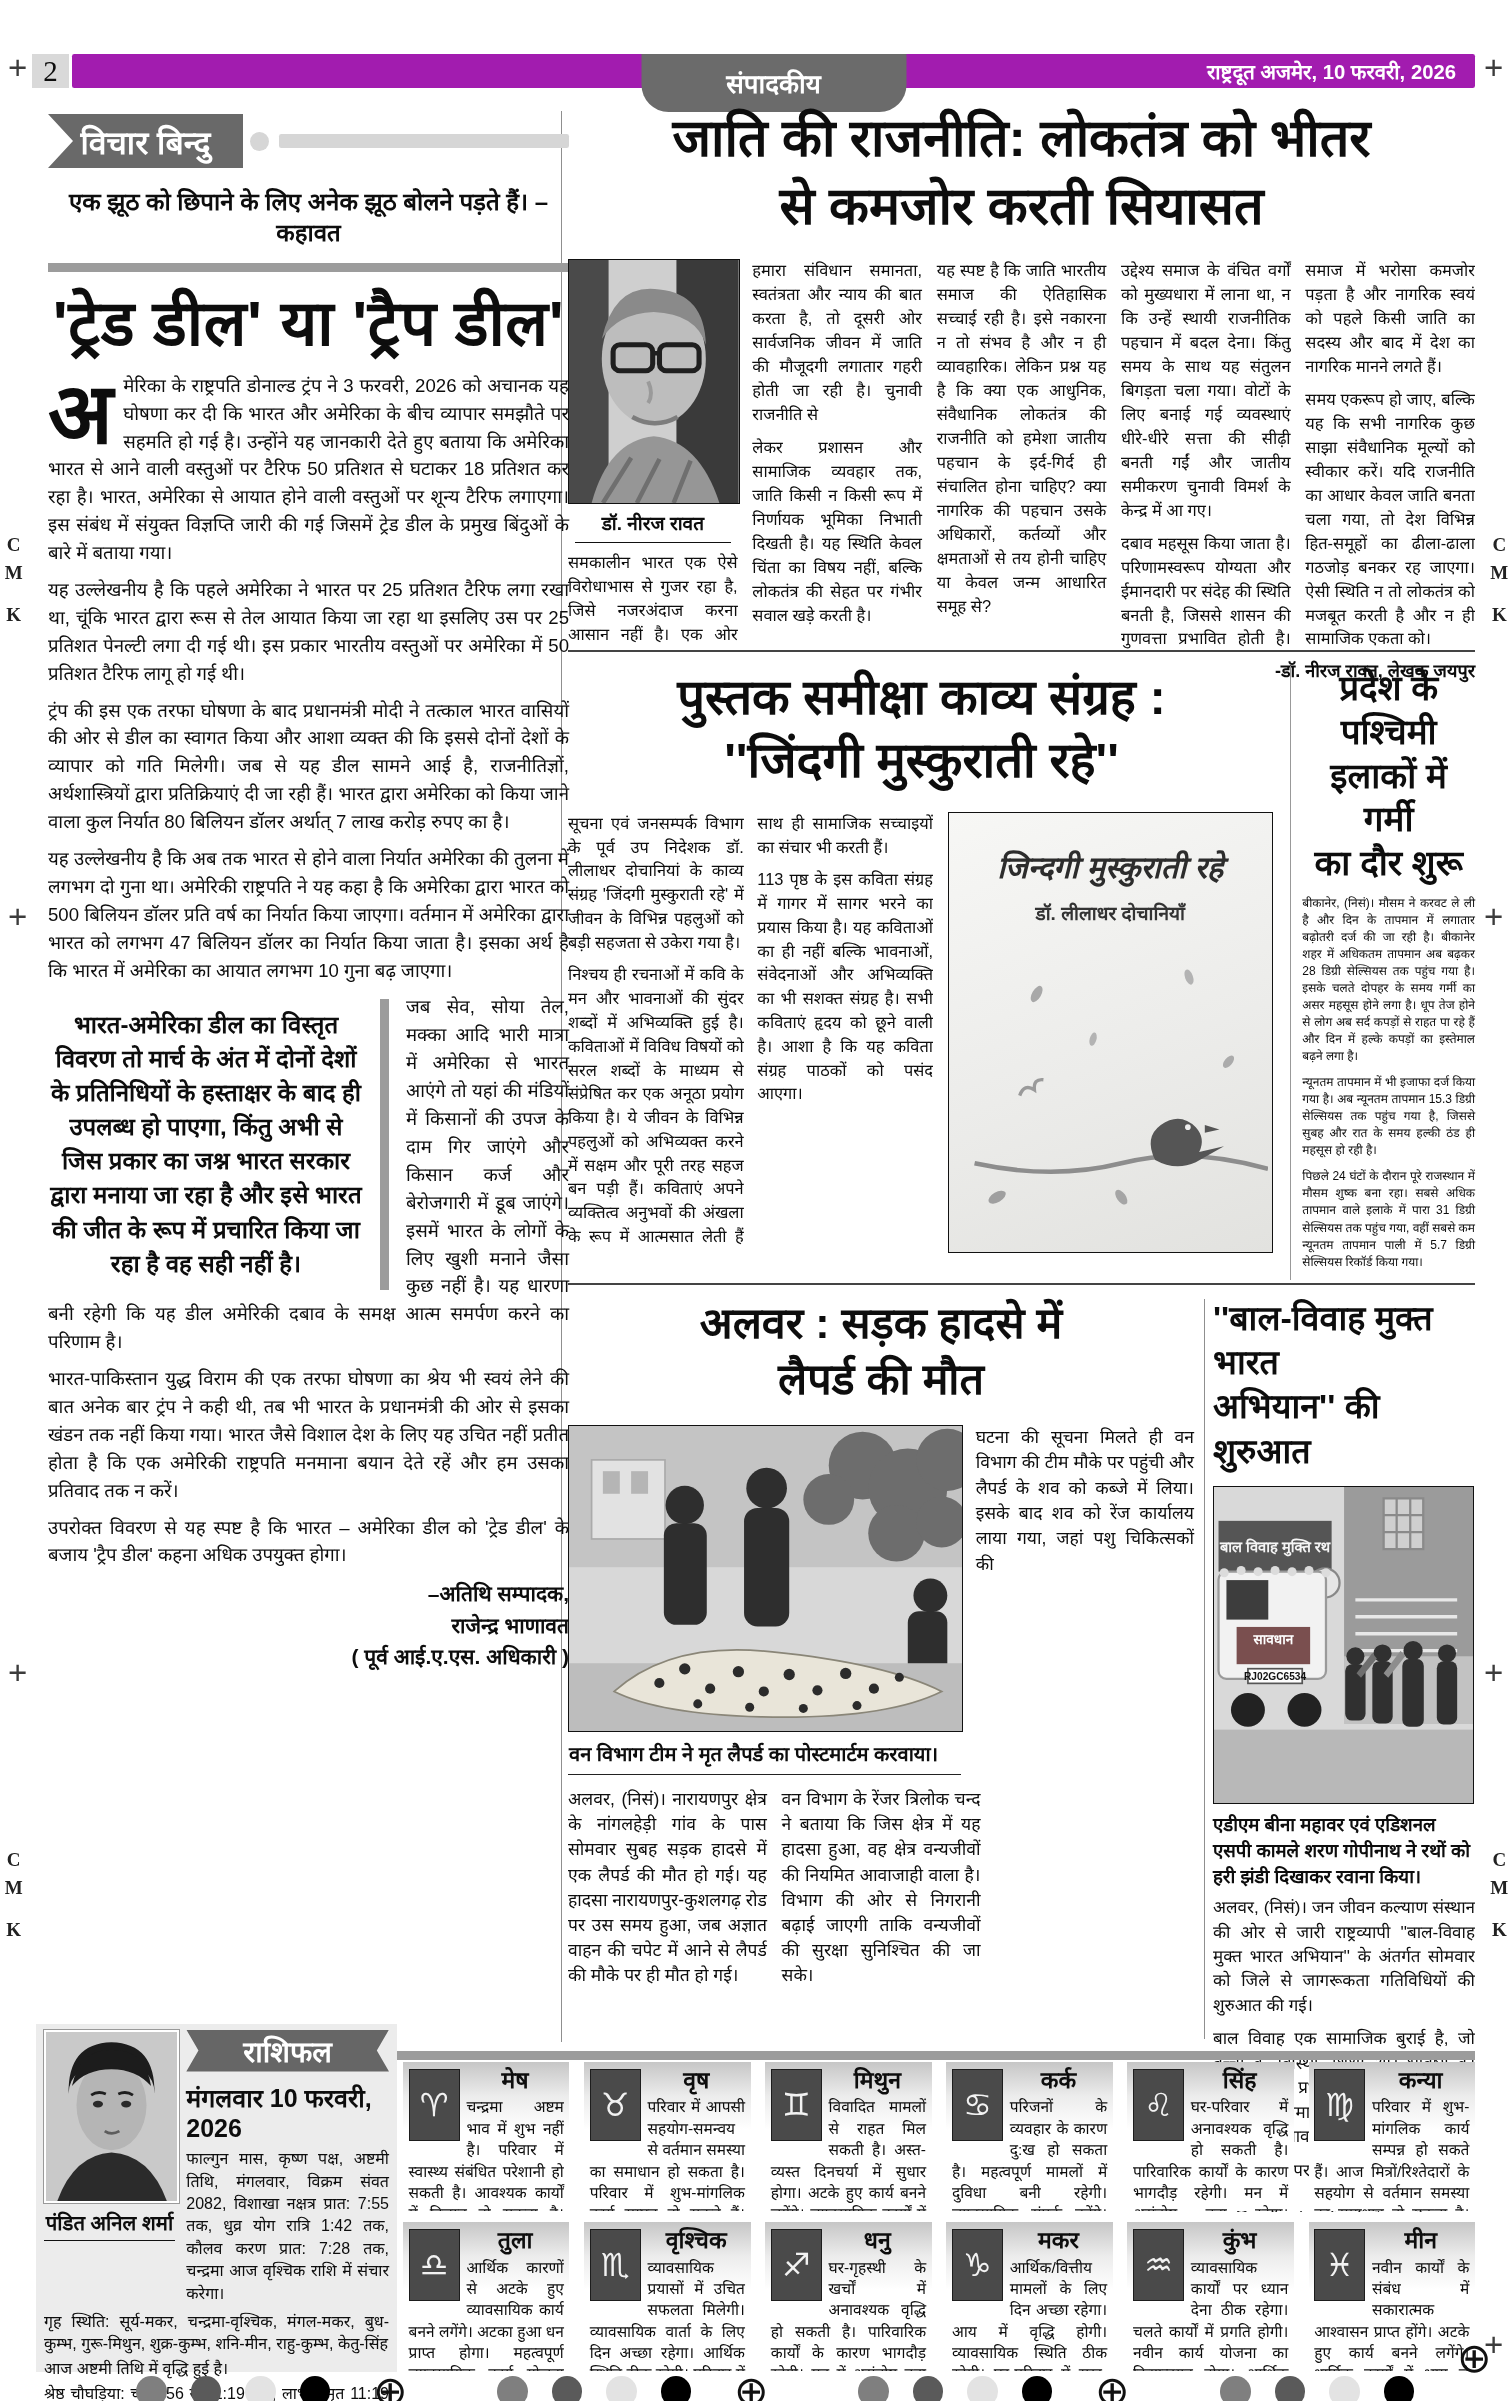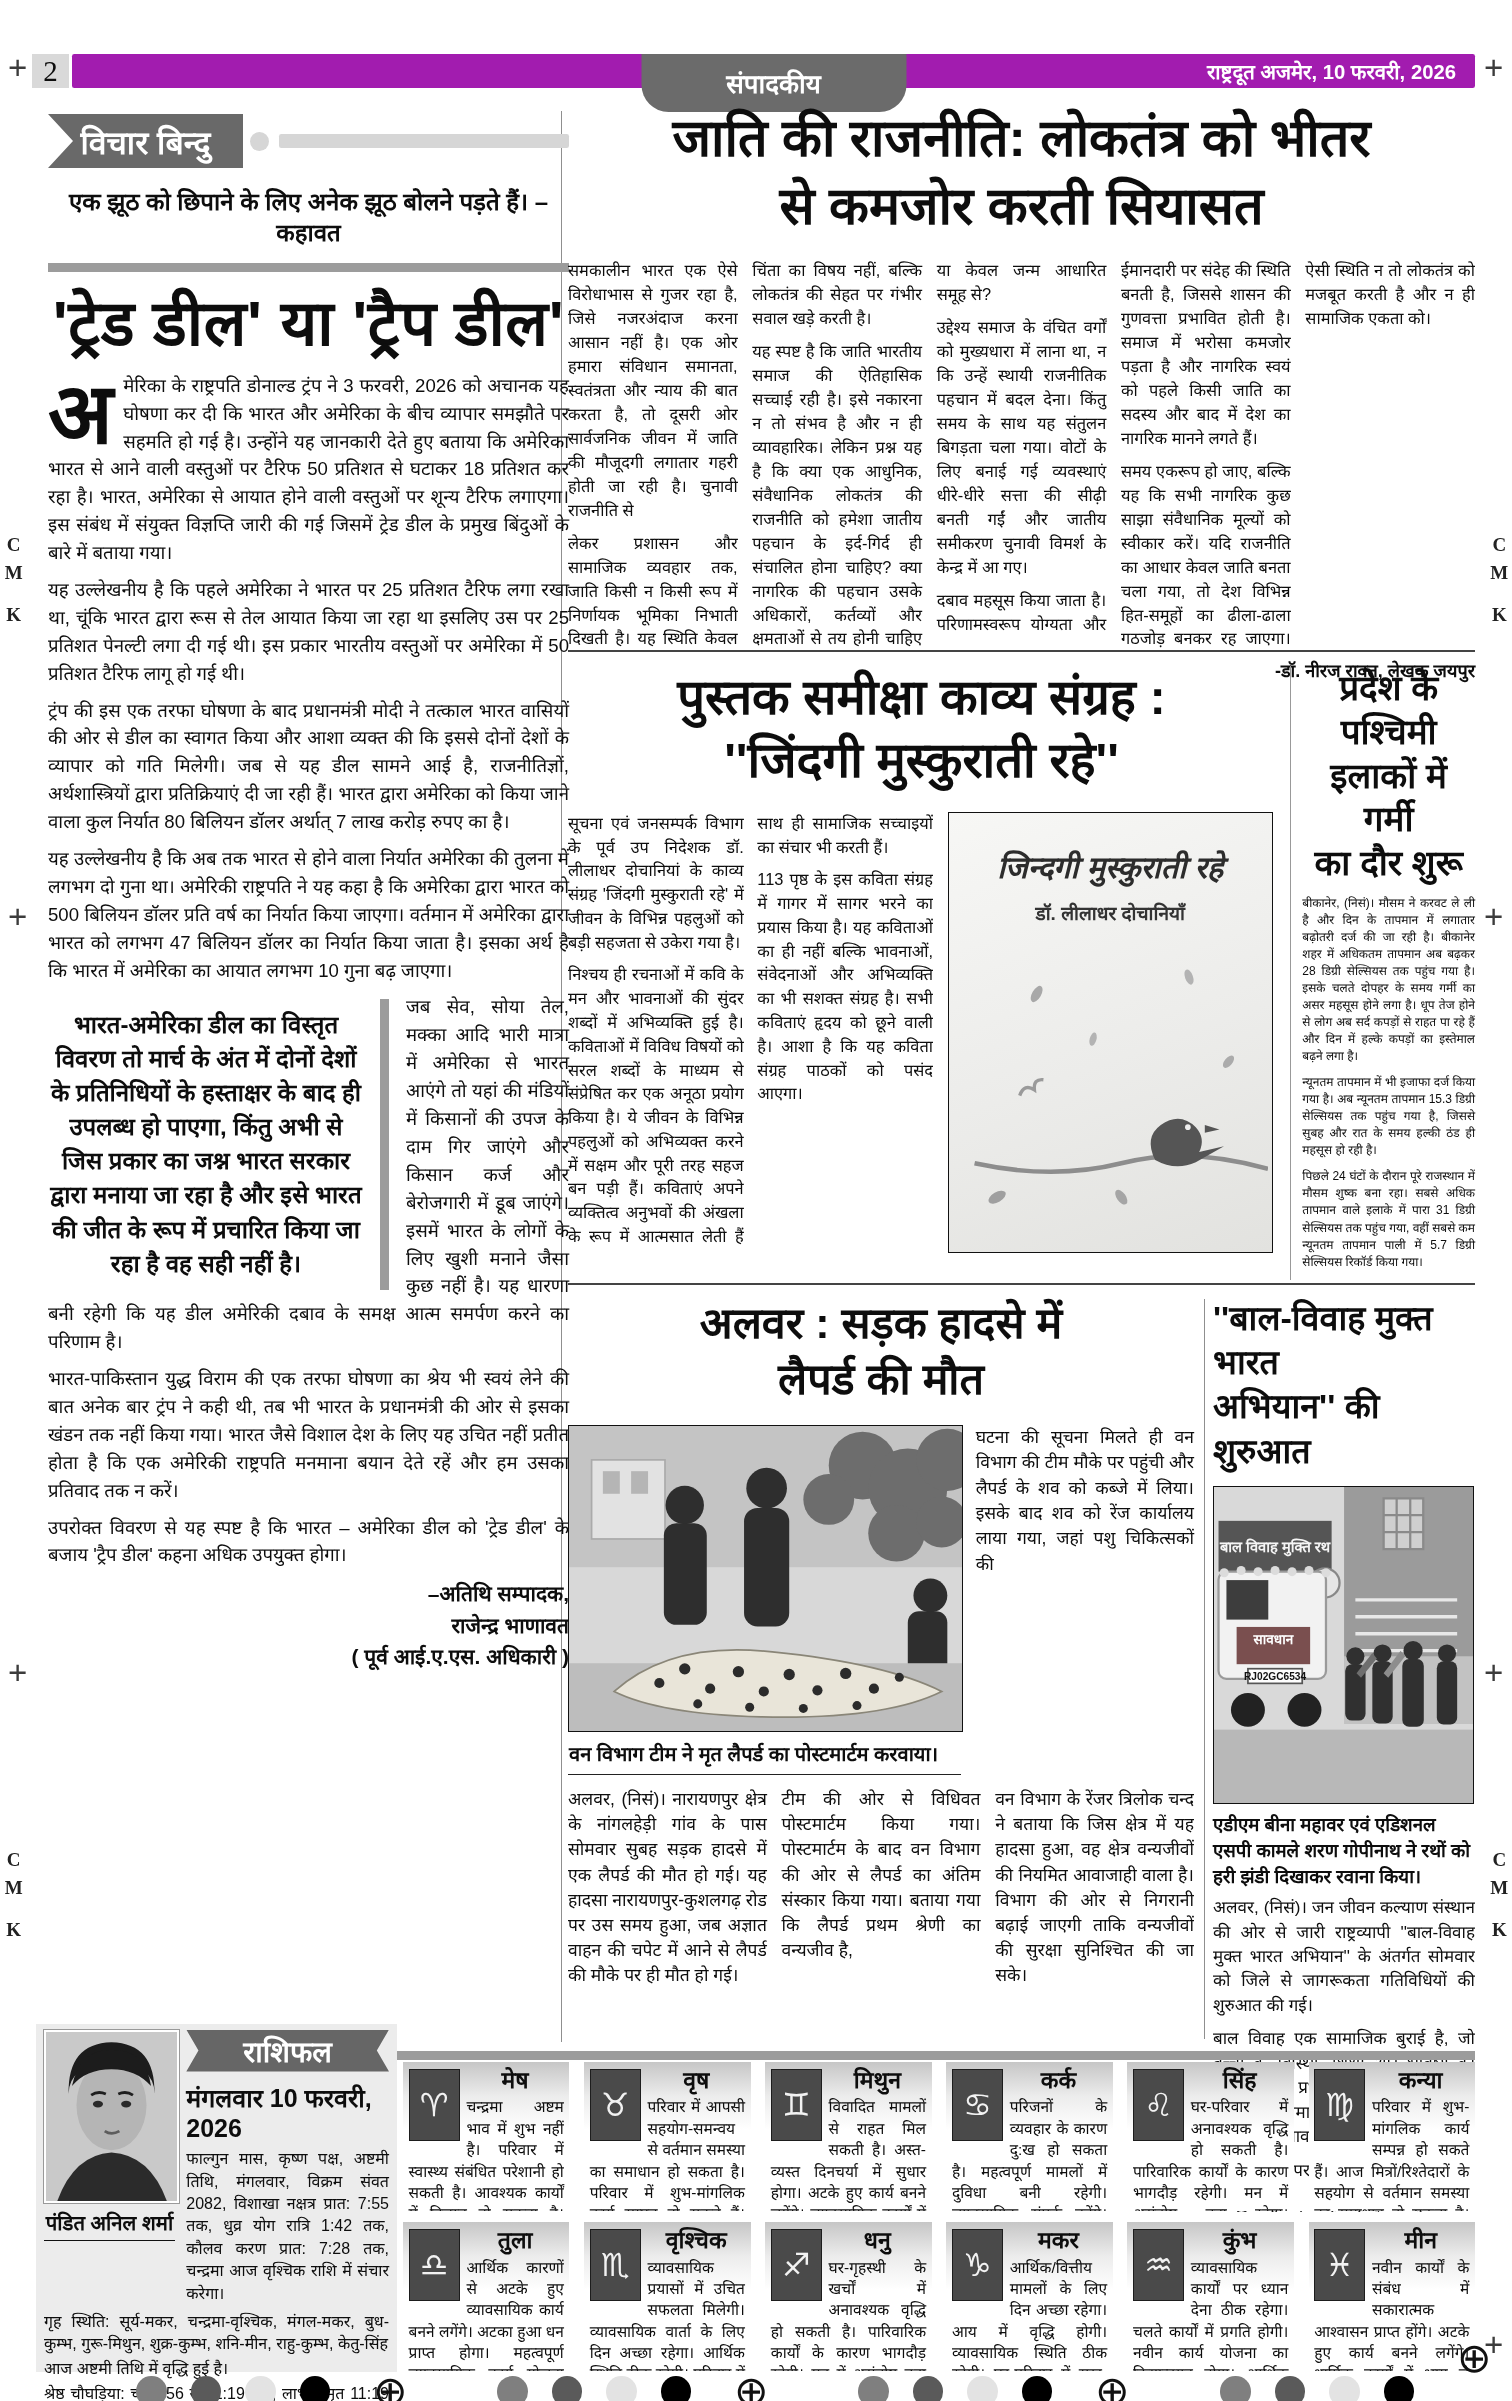--- a/index.html
+++ b/index.html
@@ -189,20 +189,40 @@
       </div>
     </div>
   </div>
 
   <div class="editorial">
     <div class="ed-head">
       <div>जाति की राजनीति: लोकतंत्र को भीतर</div>
       <div>से कमजोर करती सियासत</div>
     </div>
     <div class="ed-body">
+      <div class="ed-fig">
+        <div class="ed-photo">
+          <svg viewBox="0 0 300 430" width="100%" height="100%" preserveAspectRatio="none">
+            <rect width="300" height="430" fill="#cfcfcf"></rect>
+            <rect x="190" y="0" width="110" height="430" fill="#3a3a3a"></rect>
+            <rect x="0" y="0" width="70" height="430" fill="#4a4a4a"></rect>
+            <ellipse cx="150" cy="175" rx="92" ry="118" fill="#bdbdbd"></ellipse>
+            <path d="M58 140 Q80 40 160 52 Q240 60 242 150 Q225 95 150 92 Q85 95 58 140 Z" fill="#8a8a8a"></path>
+            <rect x="78" y="150" width="70" height="46" rx="12" fill="none" stroke="#1f1f1f" stroke-width="9"></rect>
+            <rect x="160" y="150" width="70" height="46" rx="12" fill="none" stroke="#1f1f1f" stroke-width="9"></rect>
+            <line x1="148" y1="165" x2="160" y2="165" stroke="#1f1f1f" stroke-width="8"></line>
+            <path d="M140 215 q10 22 0 38" stroke="#9a9a9a" stroke-width="7" fill="none"></path>
+            <path d="M112 278 q40 22 80 0" stroke="#7d7d7d" stroke-width="8" fill="none"></path>
+            <path d="M40 430 Q70 320 150 312 Q230 320 266 430 Z" fill="#969696"></path>
+            <path d="M60 430 L110 350 M120 430 L160 352 M185 430 L215 355" stroke="#6f6f6f" stroke-width="8"></path>
+          </svg>
+        </div>
+        <div class="ed-cap">डॉ. नीरज रावत</div>
+        <div class="ed-capline"></div>
+      </div>
       <p>समकालीन भारत एक ऐसे विरोधाभास से गुजर रहा है, जिसे नजरअंदाज करना आसान नहीं है। एक ओर हमारा संविधान समानता, स्वतंत्रता और न्याय की बात करता है, तो दूसरी ओर सार्वजनिक जीवन में जाति की मौजूदगी लगातार गहरी होती जा रही है। चुनावी राजनीति से</p>
       <p>लेकर प्रशासन और सामाजिक व्यवहार तक, जाति किसी न किसी रूप में निर्णायक भूमिका निभाती दिखती है। यह स्थिति केवल चिंता का विषय नहीं, बल्कि लोकतंत्र की सेहत पर गंभीर सवाल खड़े करती है।</p>
       <p>यह स्पष्ट है कि जाति भारतीय समाज की ऐतिहासिक सच्चाई रही है। इसे नकारना न तो संभव है और न ही व्यावहारिक। लेकिन प्रश्न यह है कि क्या एक आधुनिक, संवैधानिक लोकतंत्र की राजनीति को हमेशा जातीय पहचान के इर्द-गिर्द ही संचालित होना चाहिए? क्या नागरिक की पहचान उसके अधिकारों, कर्तव्यों और क्षमताओं से तय होनी चाहिए या केवल जन्म आधारित समूह से?</p>
       <p>उद्देश्य समाज के वंचित वर्गों को मुख्यधारा में लाना था, न कि उन्हें स्थायी राजनीतिक पहचान में बदल देना। किंतु समय के साथ यह संतुलन बिगड़ता चला गया। वोटों के लिए बनाई गई व्यवस्थाएं धीरे-धीरे सत्ता की सीढ़ी बनती गईं और जातीय समीकरण चुनावी विमर्श के केन्द्र में आ गए।</p>
       <p>दबाव महसूस किया जाता है। परिणामस्वरूप योग्यता और ईमानदारी पर संदेह की स्थिति बनती है, जिससे शासन की गुणवत्ता प्रभावित होती है। समाज में भरोसा कमजोर पड़ता है और नागरिक स्वयं को पहले किसी जाति का सदस्य और बाद में देश का नागरिक मानने लगते हैं।</p>
       <p>समय एकरूप हो जाए, बल्कि यह कि सभी नागरिक कुछ साझा संवैधानिक मूल्यों को स्वीकार करें। यदि राजनीति का आधार केवल जाति बनता चला गया, तो देश विभिन्न हित-समूहों का ढीला-ढाला गठजोड़ बनकर रह जाएगा। ऐसी स्थिति न तो लोकतंत्र को मजबूत करती है और न ही सामाजिक एकता को।</p>
     </div>
     <div class="ed-close">-डॉ. नीरज रावत, लेखक जयपुर</div>
   </div>
 
@@ -303,21 +323,20 @@
             </g>
           </svg>
         </div>
         <div class="leo-cap">वन विभाग टीम ने मृत लैपर्ड का पोस्टमार्टम करवाया।</div>
         <div class="leo-capline"></div>
       </div>
       <div class="leo-side">घटना की सूचना मिलते ही वन विभाग की टीम मौके पर पहुंची और लैपर्ड के शव को कब्जे में लिया। इसके बाद शव को रेंज कार्यालय लाया गया, जहां पशु चिकित्सकों की</div>
     </div>
     <div class="leo-cols">
       <p>अलवर, (निसं)। नारायणपुर क्षेत्र के नांगलहेड़ी गांव के पास सोमवार सुबह सड़क हादसे में एक लैपर्ड की मौत हो गई। यह हादसा नारायणपुर-कुशलगढ़ रोड पर उस समय हुआ, जब अज्ञात वाहन की चपेट में आने से लैपर्ड की मौके पर ही मौत हो गई।</p>
-      <p>टीम की ओर से विधिवत पोस्टमार्टम किया गया। पोस्टमार्टम के बाद वन विभाग की ओर से लैपर्ड का अंतिम संस्कार किया गया। बताया गया कि लैपर्ड प्रथम श्रेणी का वन्यजीव है,</p>
       <p>वन विभाग के रेंजर त्रिलोक चन्द ने बताया कि जिस क्षेत्र में यह हादसा हुआ, वह क्षेत्र वन्यजीवों की नियमित आवाजाही वाला है। विभाग की ओर से निगरानी बढ़ाई जाएगी ताकि वन्यजीवों की सुरक्षा सुनिश्चित की जा सके।</p>
     </div>
   </div>
 
   <div class="camp">
     <div class="camp-head">
       <div>''बाल-विवाह मुक्त भारत</div>
       <div>अभियान'' की शुरुआत</div>
     </div>
     <div class="camp-photo">

